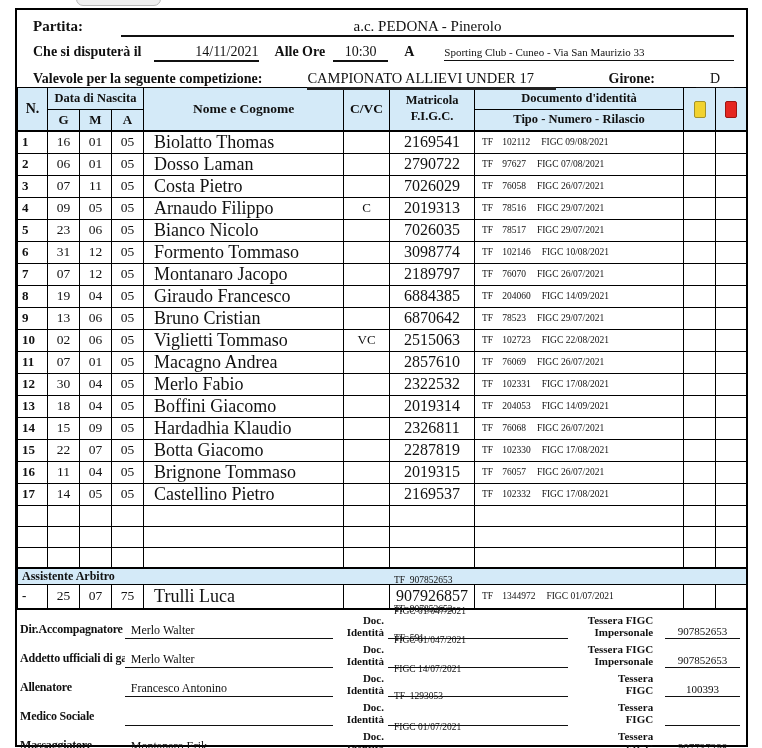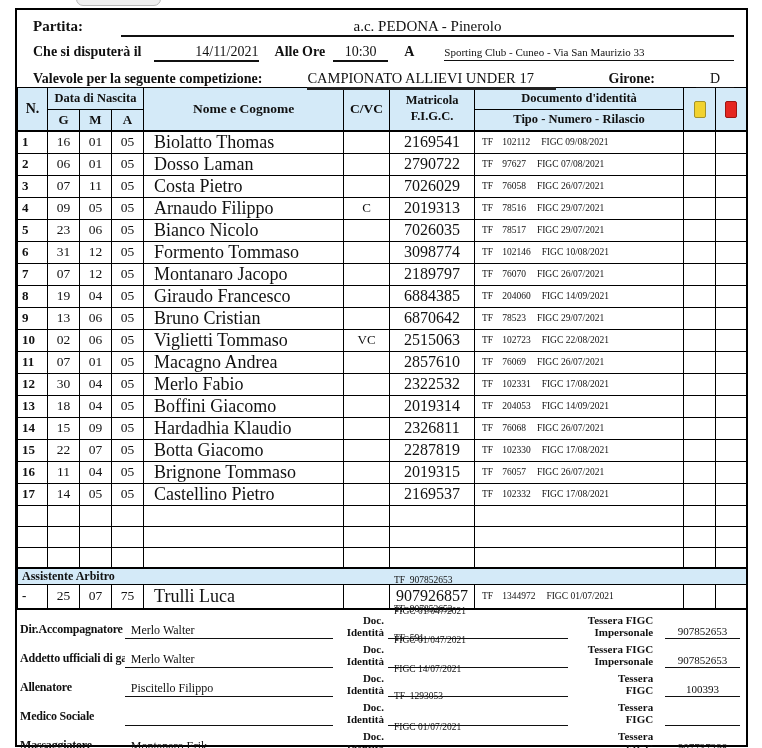--- a/index.html
+++ b/index.html
@@ -479,21 +479,21 @@
       <div>FIGC 01/047/2021</div>
     </div>
     <div class="s-small t-label">
       <div>Tessera FIGC</div>
       <div>Impersonale</div>
     </div>
     <div class="s-tessera s-ul">907852653</div>
   </div>
       <div class="staff-row">
     <div class="s-label">Allenatore</div>
-    <div class="s-name s-ul">Piscitello Filippo</div>
+    <div class="s-name s-ul">Francesco Antonino</div>
     <div class="s-small">
       <div>Doc.</div>
       <div>Identità</div>
     </div>
     <div class="s-doc s-ul">
       <div>TF  591</div>
       <div>FIGC 14/07/2021</div>
     </div>
     <div class="s-small t-label">
       <div>Tessera</div>

